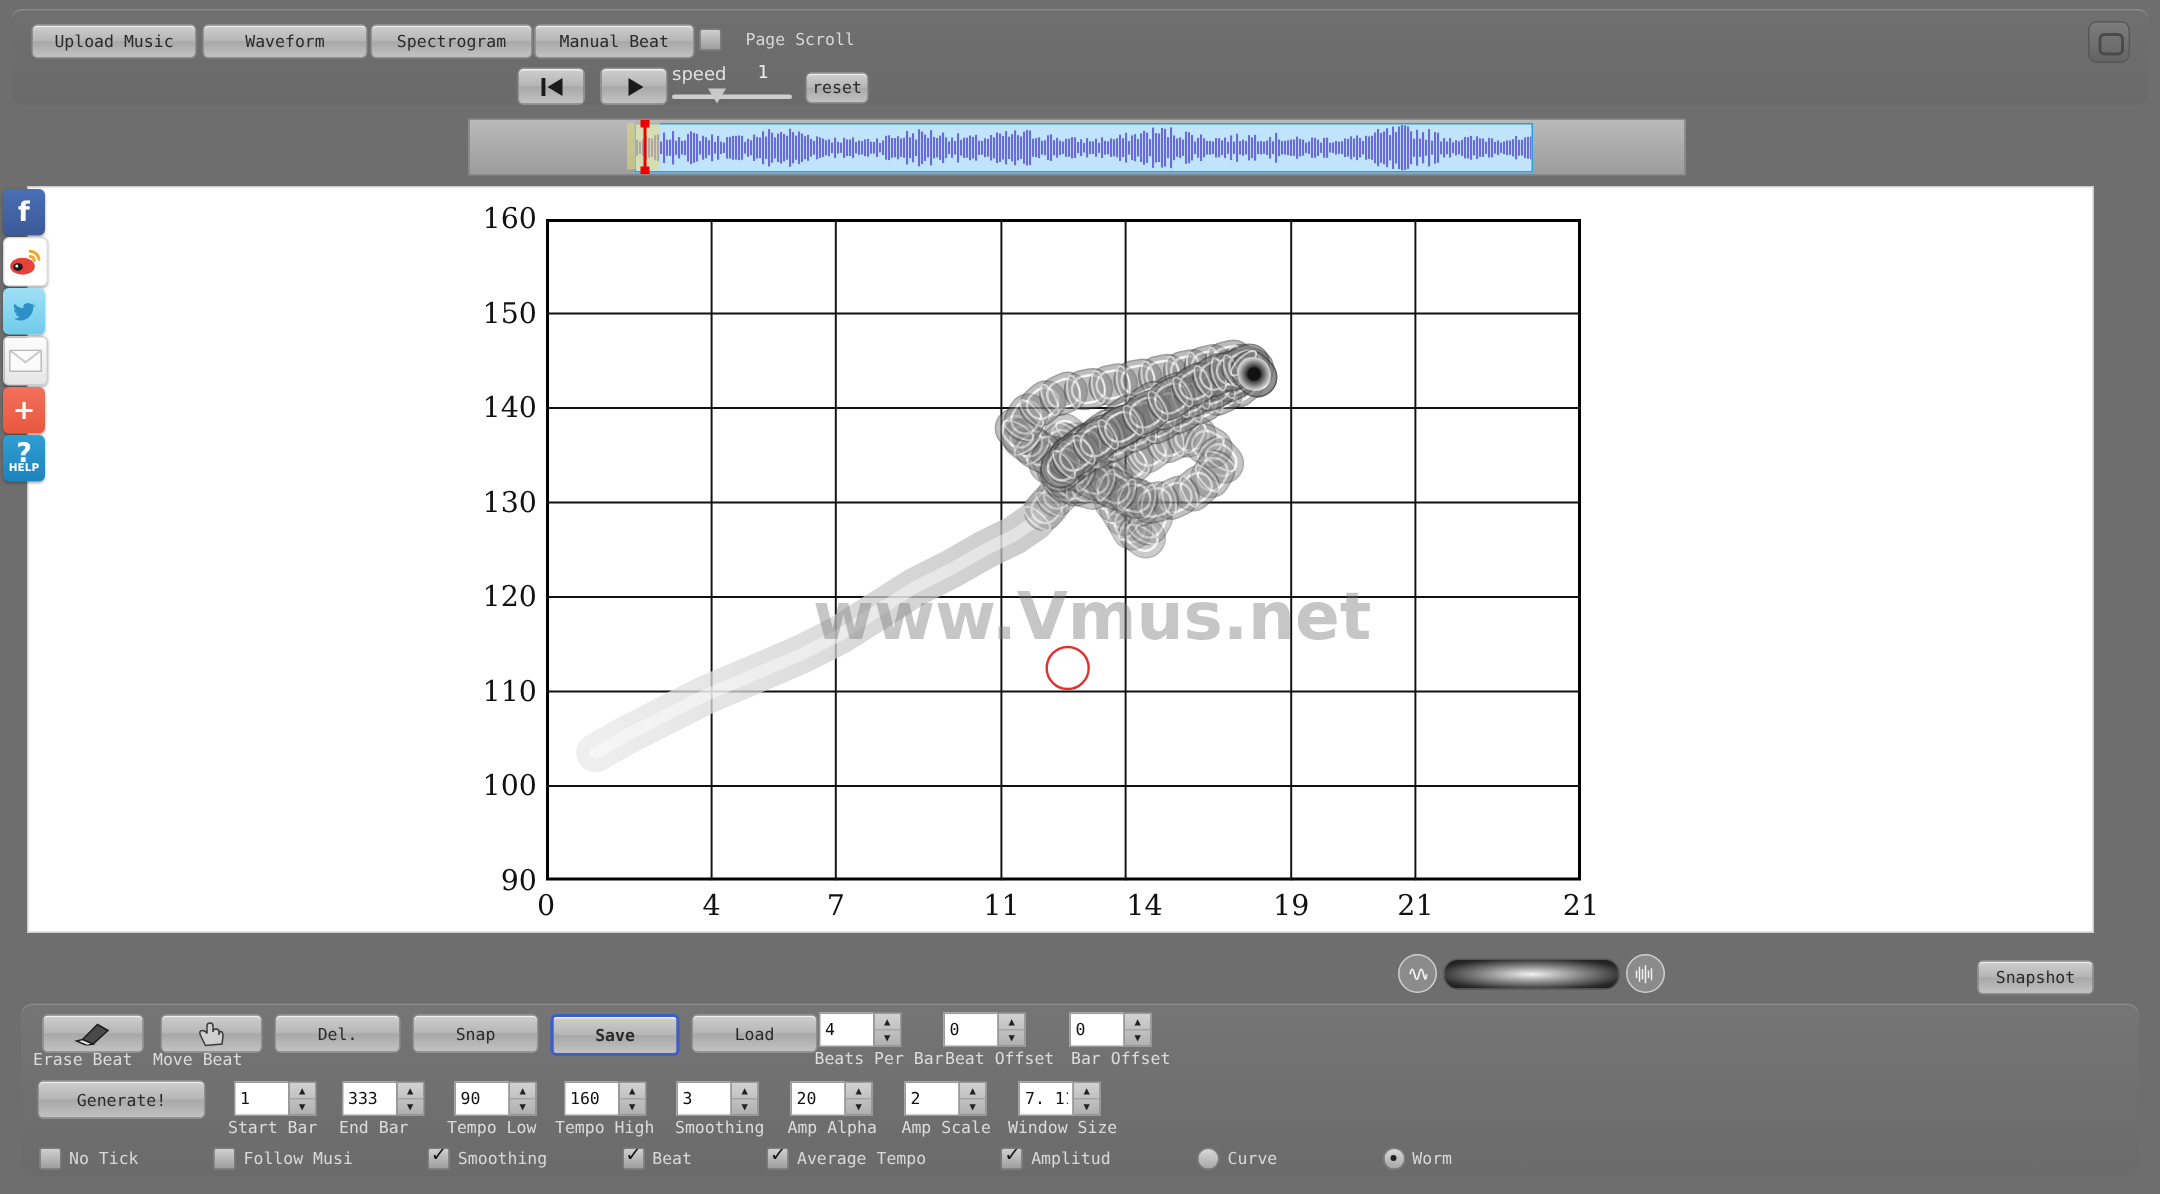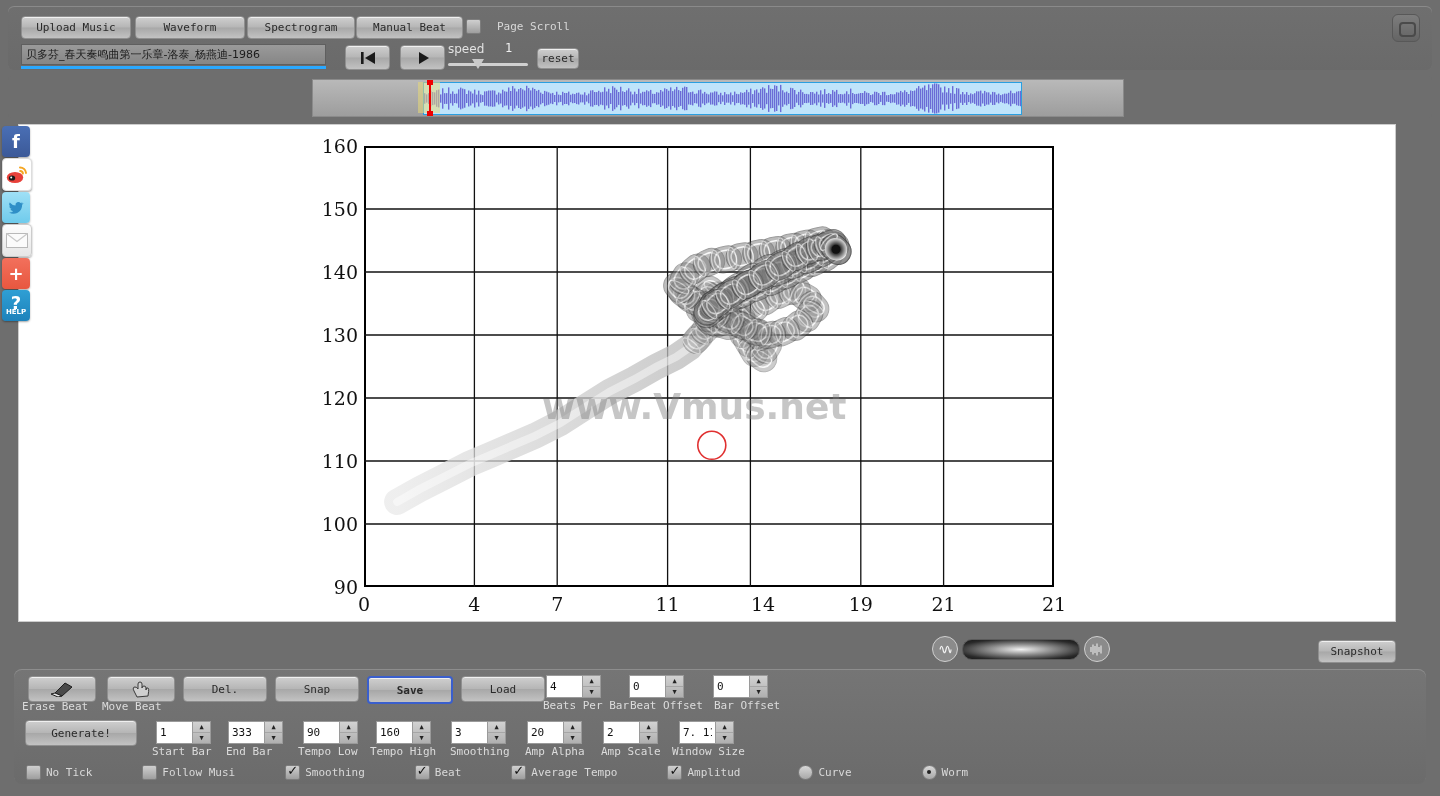--- a/index.html
+++ b/index.html
@@ -116,21 +116,21 @@
     font-family:"DejaVu Serif","Liberation Serif",serif;font-size:19px;color:#111;
   }
   .xlabels{position:absolute;left:0;top:441px;width:690px;height:30px;}
   .xlabels span{
     position:absolute;transform:translateX(-50%);top:6px;
     font-family:"DejaVu Serif","Liberation Serif",serif;font-size:19px;color:#111;
   }
   .watermark{
     position:absolute;left:178px;top:240px;
     font-family:"DejaVu Sans","Liberation Sans",sans-serif;
-    font-size:36px;font-weight:bold;color:rgba(120,120,120,.42);
+    font-size:44px;font-weight:bold;color:rgba(120,120,120,.42);
     letter-spacing:0px;user-select:none;pointer-events:none;white-space:nowrap;
   }
   .worm{position:absolute;left:0;top:0;width:690px;height:441px;pointer-events:none;}
 
   
   .social{position:absolute;left:2px;top:126px;width:28px;}
   .sico{
     width:28px;height:31px;margin-bottom:1px;position:relative;cursor:pointer;
     border-radius:4px;display:flex;align-items:center;justify-content:center;
     font-family:"DejaVu Sans","Liberation Sans",sans-serif;
@@ -220,24 +220,20 @@
     <div class="btn tb-btn" id="b-upload">Upload Music</div>
     <div class="btn tb-btn" id="b-wave">Waveform</div>
     <div class="btn tb-btn" id="b-spec">Spectrogram</div>
     <div class="btn tb-btn" id="b-manual">Manual Beat</div>
 
     <div class="tb-check">
       <span class="cbox" id="cb-pagescroll"></span>
       <span>Page Scroll</span>
     </div>
 
-    <div class="fname-wrap">
-      <input class="fname" id="fname" readonly="" value="贝多芬_春天奏鸣曲第一乐章-洛泰_杨燕迪-1986" style="">
-      <div class="fname-bar"></div>
-    </div>
 
     <div class="transport">
       <div class="btn tbtn">
         <svg class="glyph" width="20" height="14" viewBox="0 0 20 14">
           <rect x="3" y="1" width="2.6" height="12" fill="#1a1a1a"></rect>
           <polygon points="17,1 17,13 7,7" fill="#1a1a1a"></polygon>
         </svg>
       </div>
       <div class="btn tbtn">
         <svg class="glyph" width="18" height="14" viewBox="0 0 18 14">

